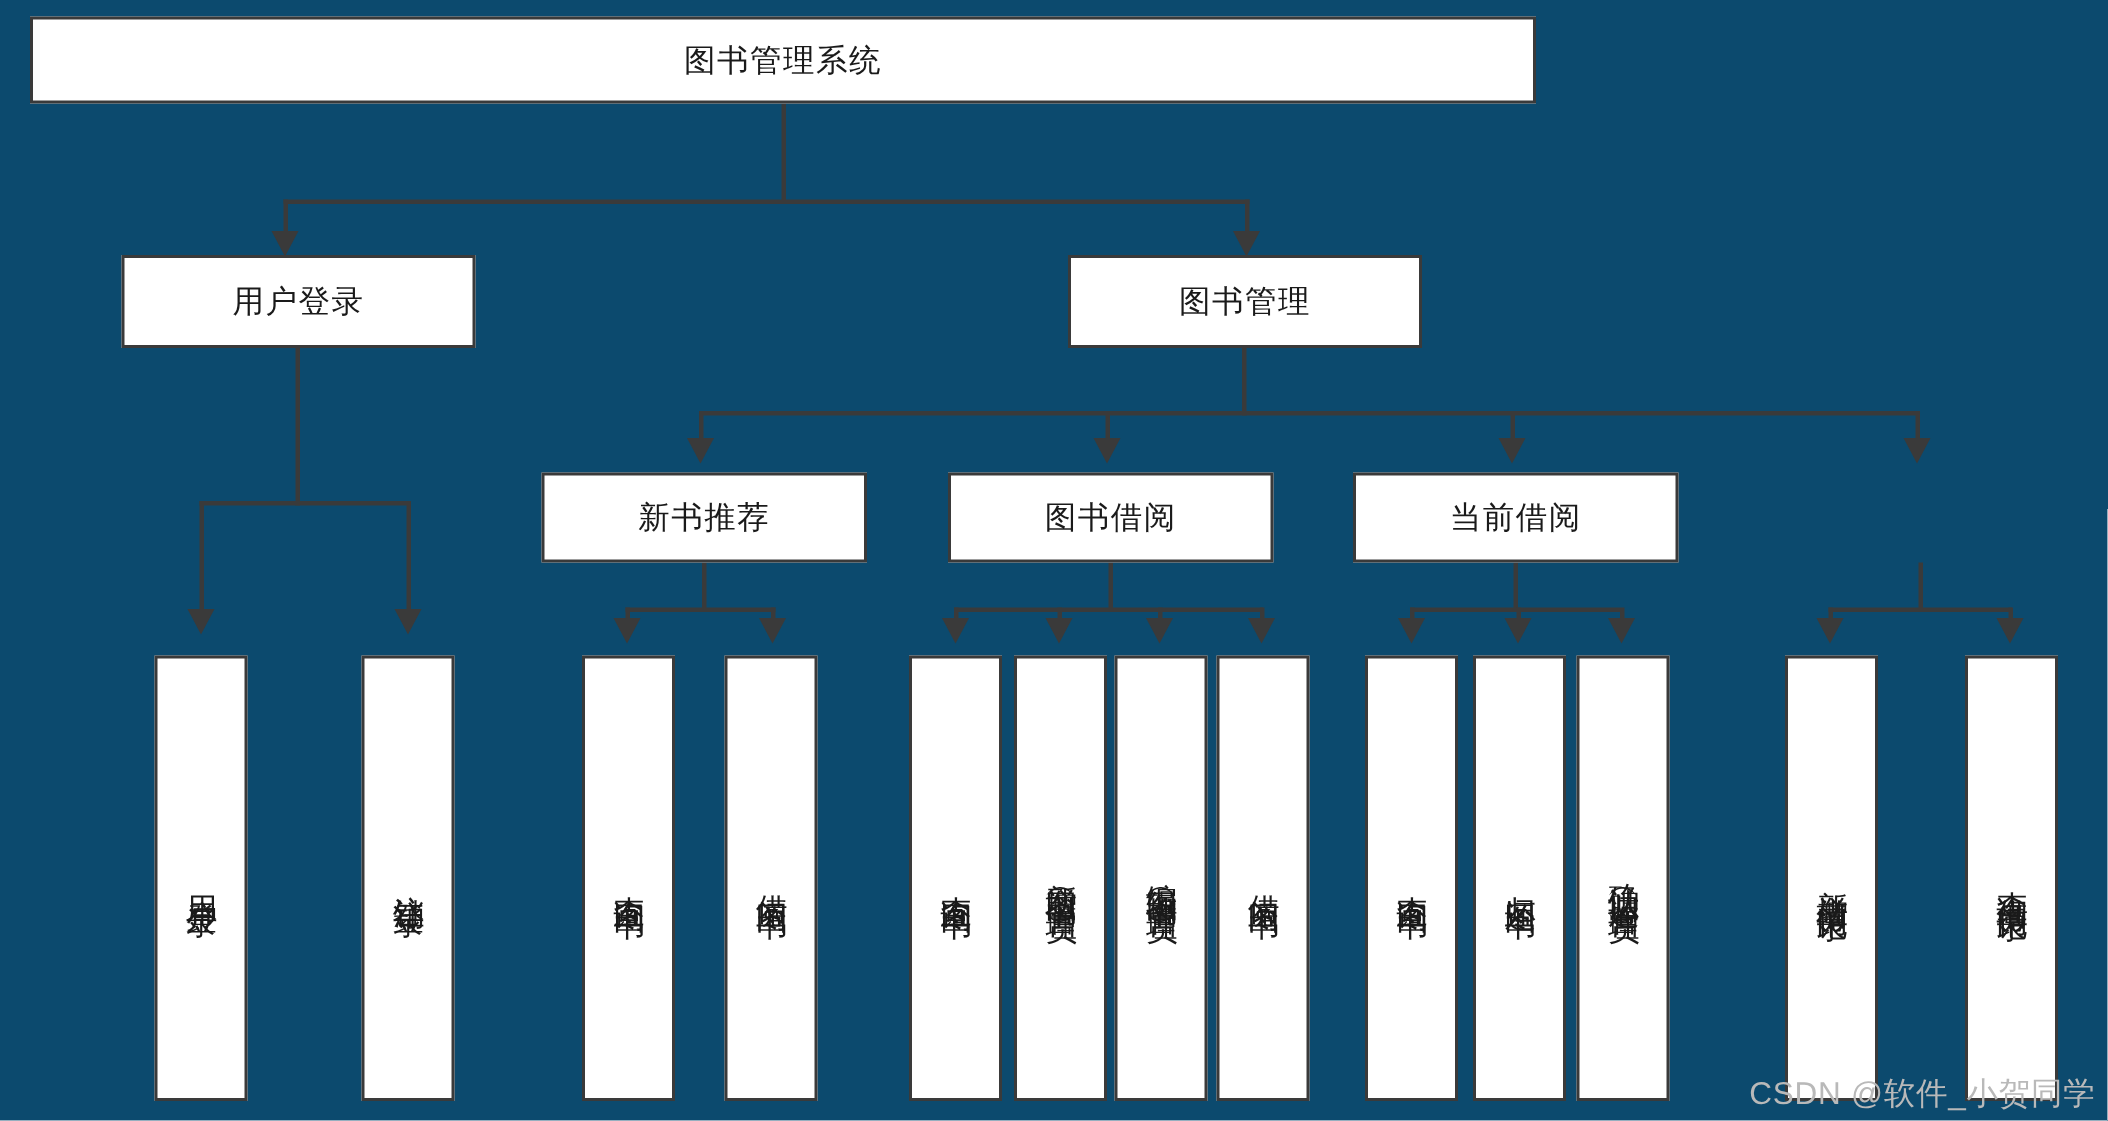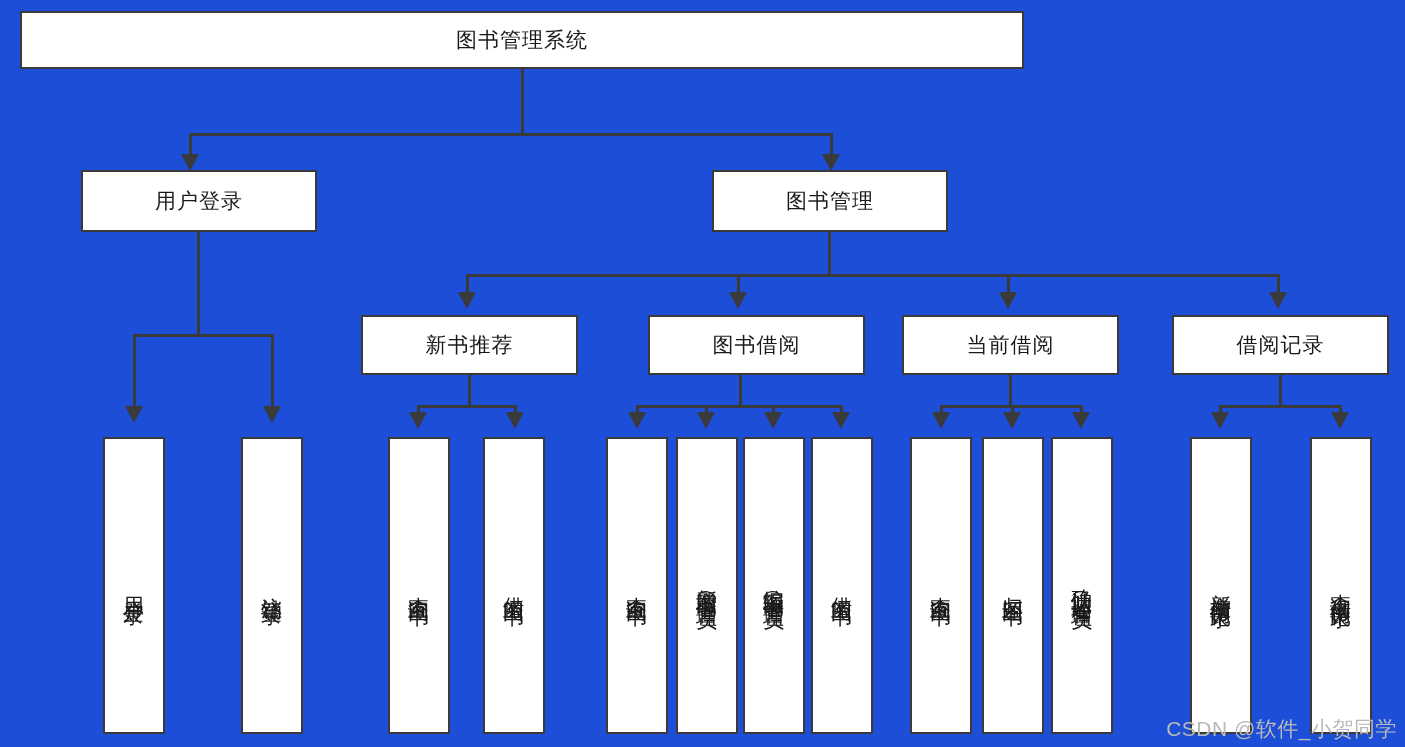--- a/index.html
+++ b/index.html
@@ -7,21 +7,21 @@
     padding: 0;
     background: #ffffff;
   }
   body {
     font-family: "Liberation Sans", "DejaVu Sans", sans-serif;
   }
   #canvas {
     position: relative;
     width: 1405px;
     height: 747px;
-    background: #1d4ed8;
+    background: #0c4a6e;
     overflow: hidden;
   }
   .node {
     position: absolute;
     box-sizing: border-box;
     border: 2px solid #3a3a3a;
     background: #ffffff;
     display: flex;
     align-items: center;
     justify-content: center;
@@ -139,23 +139,22 @@
   <div class="arrow" style="left:1211px; top:412px;"></div>
   <div class="edge v" style="left:1339px; top:405px; height:9px;"></div>
   <div class="arrow" style="left:1331px; top:412px;"></div>
 
   <div class="node horiz" style="left:20px; top:11px; width:1004px; height:58px;">图书管理系统</div>
 
   <div class="node horiz" style="left:81px; top:170px; width:236px; height:62px;">用户登录</div>
   <div class="node horiz" style="left:361px; top:315px; width:217px; height:60px;">新书推荐</div>
 
   <div class="node horiz" style="left:712px; top:170px; width:236px; height:62px;">图书管理</div>
-  <div class="node horiz" style="left:632px; top:315px; width:217px; height:60px;margin-left:16px;">图书借阅</div>
+  <div class="node horiz" style="left:632px; top:315px; width:217px; height:60px;">图书借阅</div>
   <div class="node horiz" style="left:902px; top:315px; width:217px; height:60px;">当前借阅</div>
-  <div class="node horiz" style="left:1172px; top:315px; width:217px; height:60px;">借阅记录</div>
 
   <div class="node vert" style="left:103px; top:437px; width:62px; height:297px;">
       <span>用户登录</span>
     </div>
   <div class="node vert" style="left:241px; top:437px; width:62px; height:297px;">
       <span>注销登录</span>
     </div>
   <div class="node vert" style="left:388px; top:437px; width:62px; height:297px;">
       <span>查询图书</span>
     </div>

